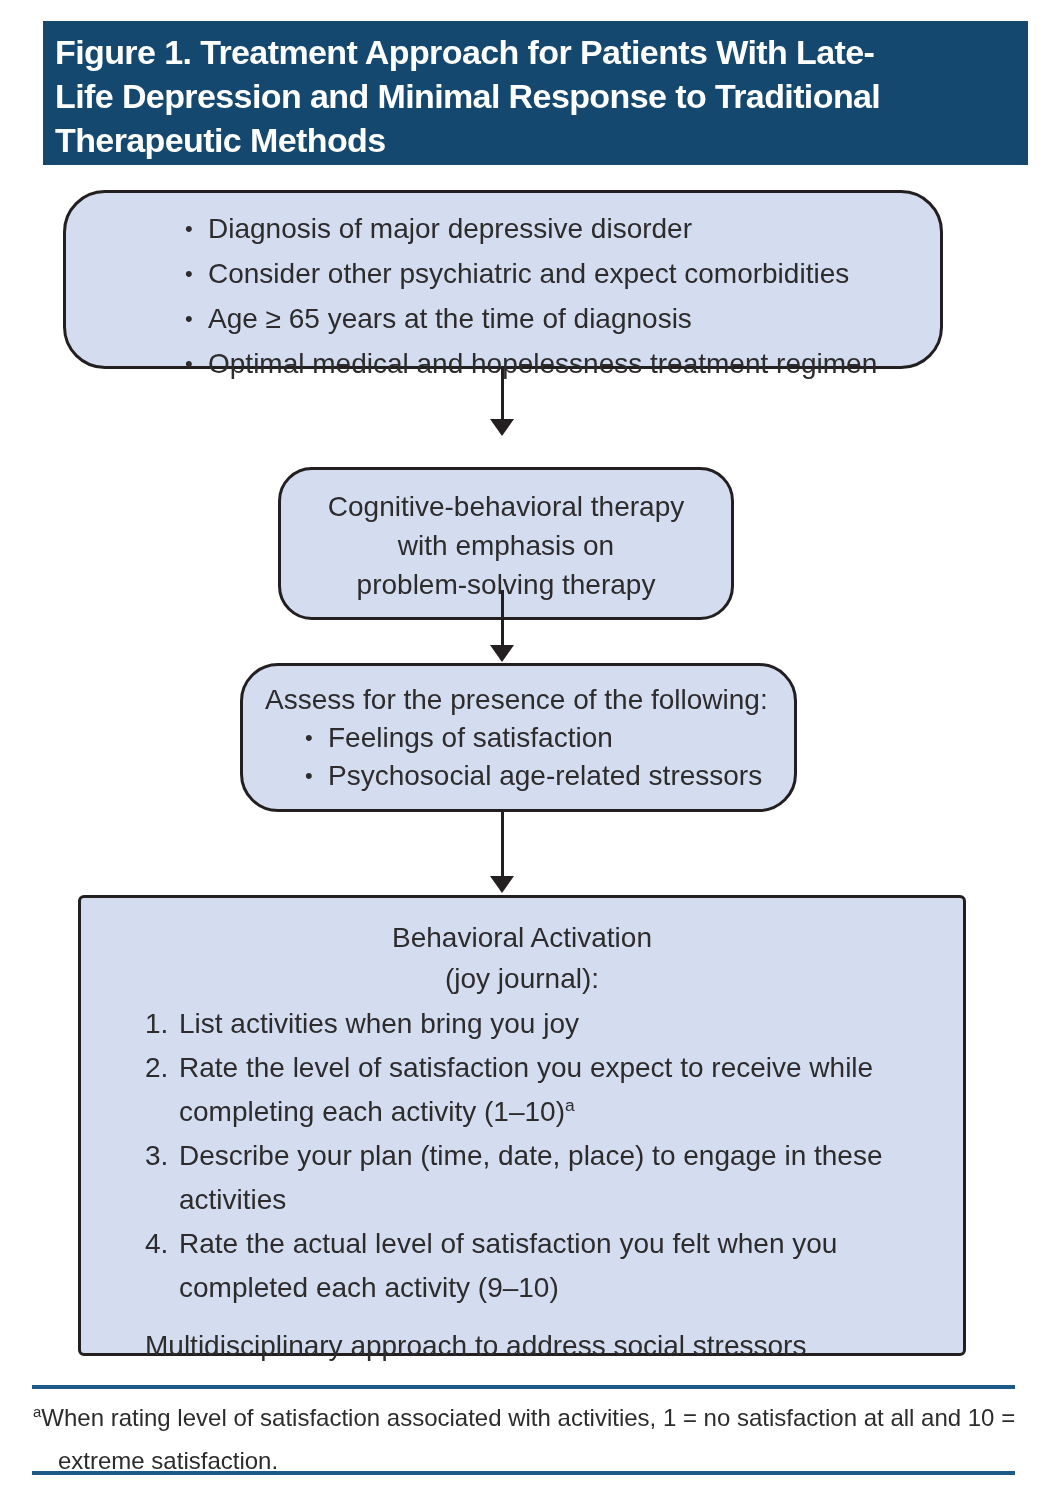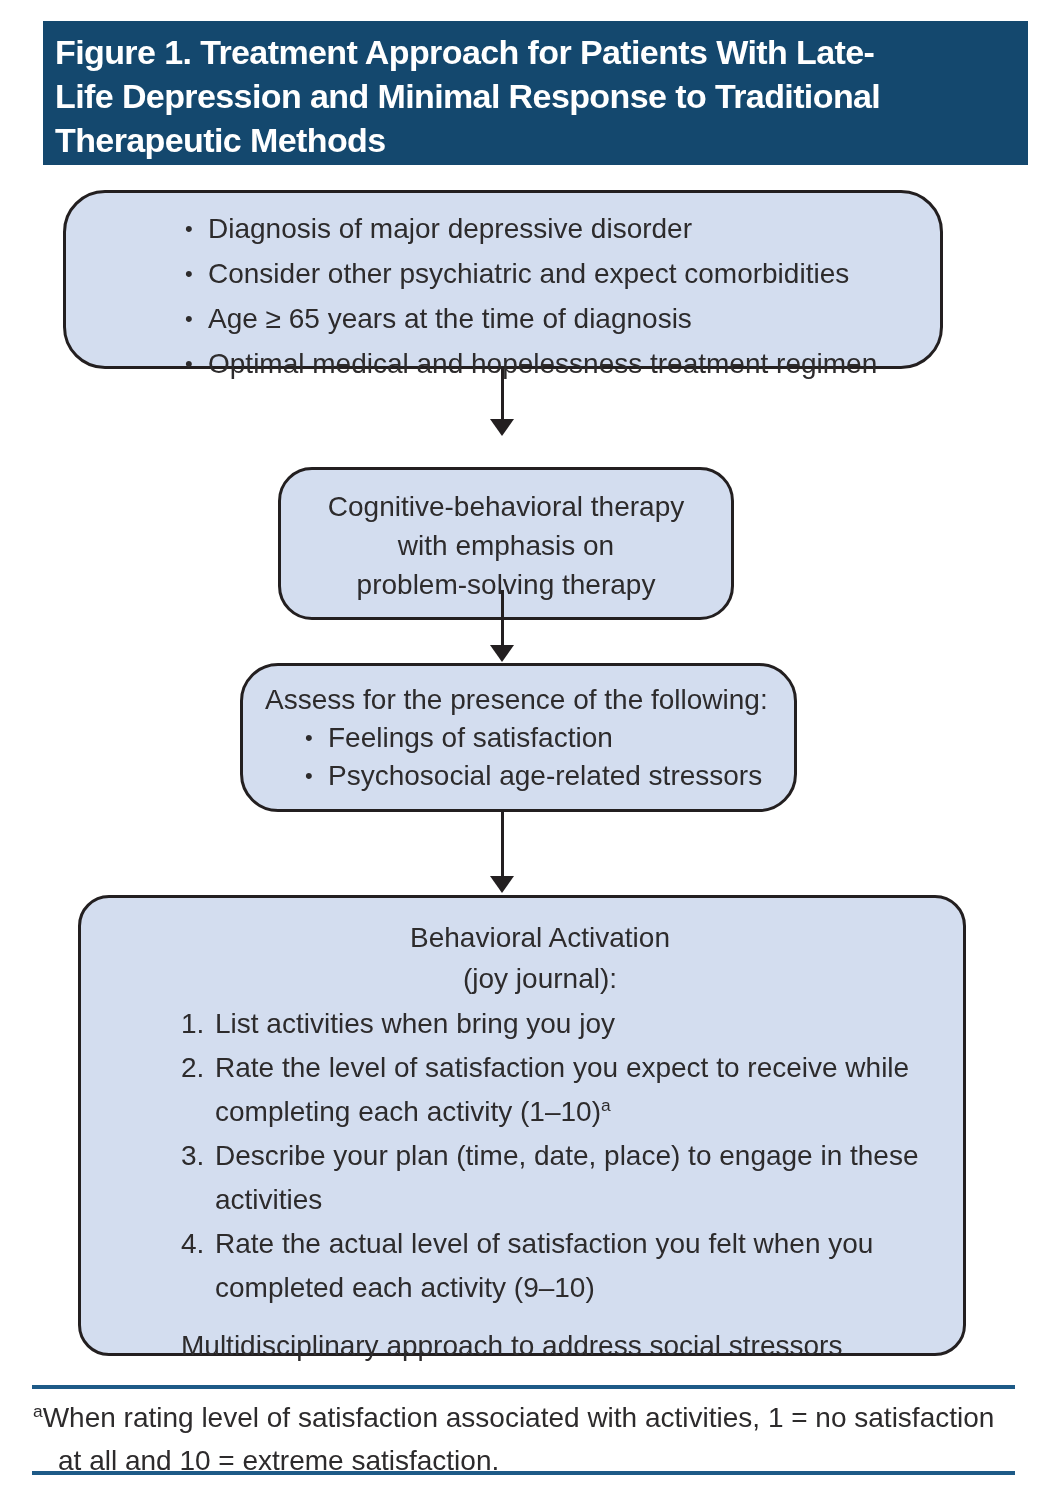--- a/index.html
+++ b/index.html
@@ -28,21 +28,21 @@
   
   .box2{left:278px;top:437px;width:456px;height:153px;border-radius:34px;margin-top:30px;}
   .box2 .center-text{
     padding-top:17px;text-align:center;font-size:28px;line-height:39px;white-space:pre-line;
   }
   
   .box3{left:240px;top:663px;width:557px;height:149px;border-radius:38px;}
   .box3 .inner{padding:15px 14px 0 22px;font-size:28px;line-height:38px;}
   .box3 .blist{padding:0 0 0 40px;font-size:28px;line-height:38px;}
   
-  .box4{left:78px;top:895px;width:888px;height:461px;border-radius:31px;padding-left:36px;}
+  .box4{left:78px;top:895px;width:888px;height:461px;border-radius:6px;}
   .box4 .box4-title{
     padding-top:19px;text-align:center;font-size:28px;line-height:41px;white-space:pre-line;
   }
   .box4 .numlist{margin:3px 24px 0 64px;font-size:28px;line-height:44px;}
   .numrow{display:flex;}
   .numrow .num{width:34px;flex:none;}
   .numrow .itext{flex:1;}
   .box4 .multi-line{margin:19px 24px 0 64px;font-size:28px;line-height:34px;}
   sup{font-size:0.62em;line-height:0;}
   
@@ -51,21 +51,21 @@
     position:absolute;width:0;height:0;
     border-left:12px solid transparent;border-right:12px solid transparent;
     border-top:17px solid #231f20;
   }
   
   .rule{position:absolute;left:32px;width:983px;height:4px;background:#1d5a87;}
   .rule-top{top:1385px;}
   .rule-bottom{top:1471px;}
   .footnote{
     position:absolute;left:33px;top:1396px;width:985px;
-    font-size:28px;line-height:43px;color:#2d2b2c;
+    font-size:24px;line-height:43px;color:#2d2b2c;
     padding-left:25px;text-indent:-25px;box-sizing:border-box;
   }
 </style>
 </head>
 <body>
 
 <div id="canvas">
 
   <div class="fig-header">
     <div class="title">Figure 1. Treatment Approach for Patients With Late-

